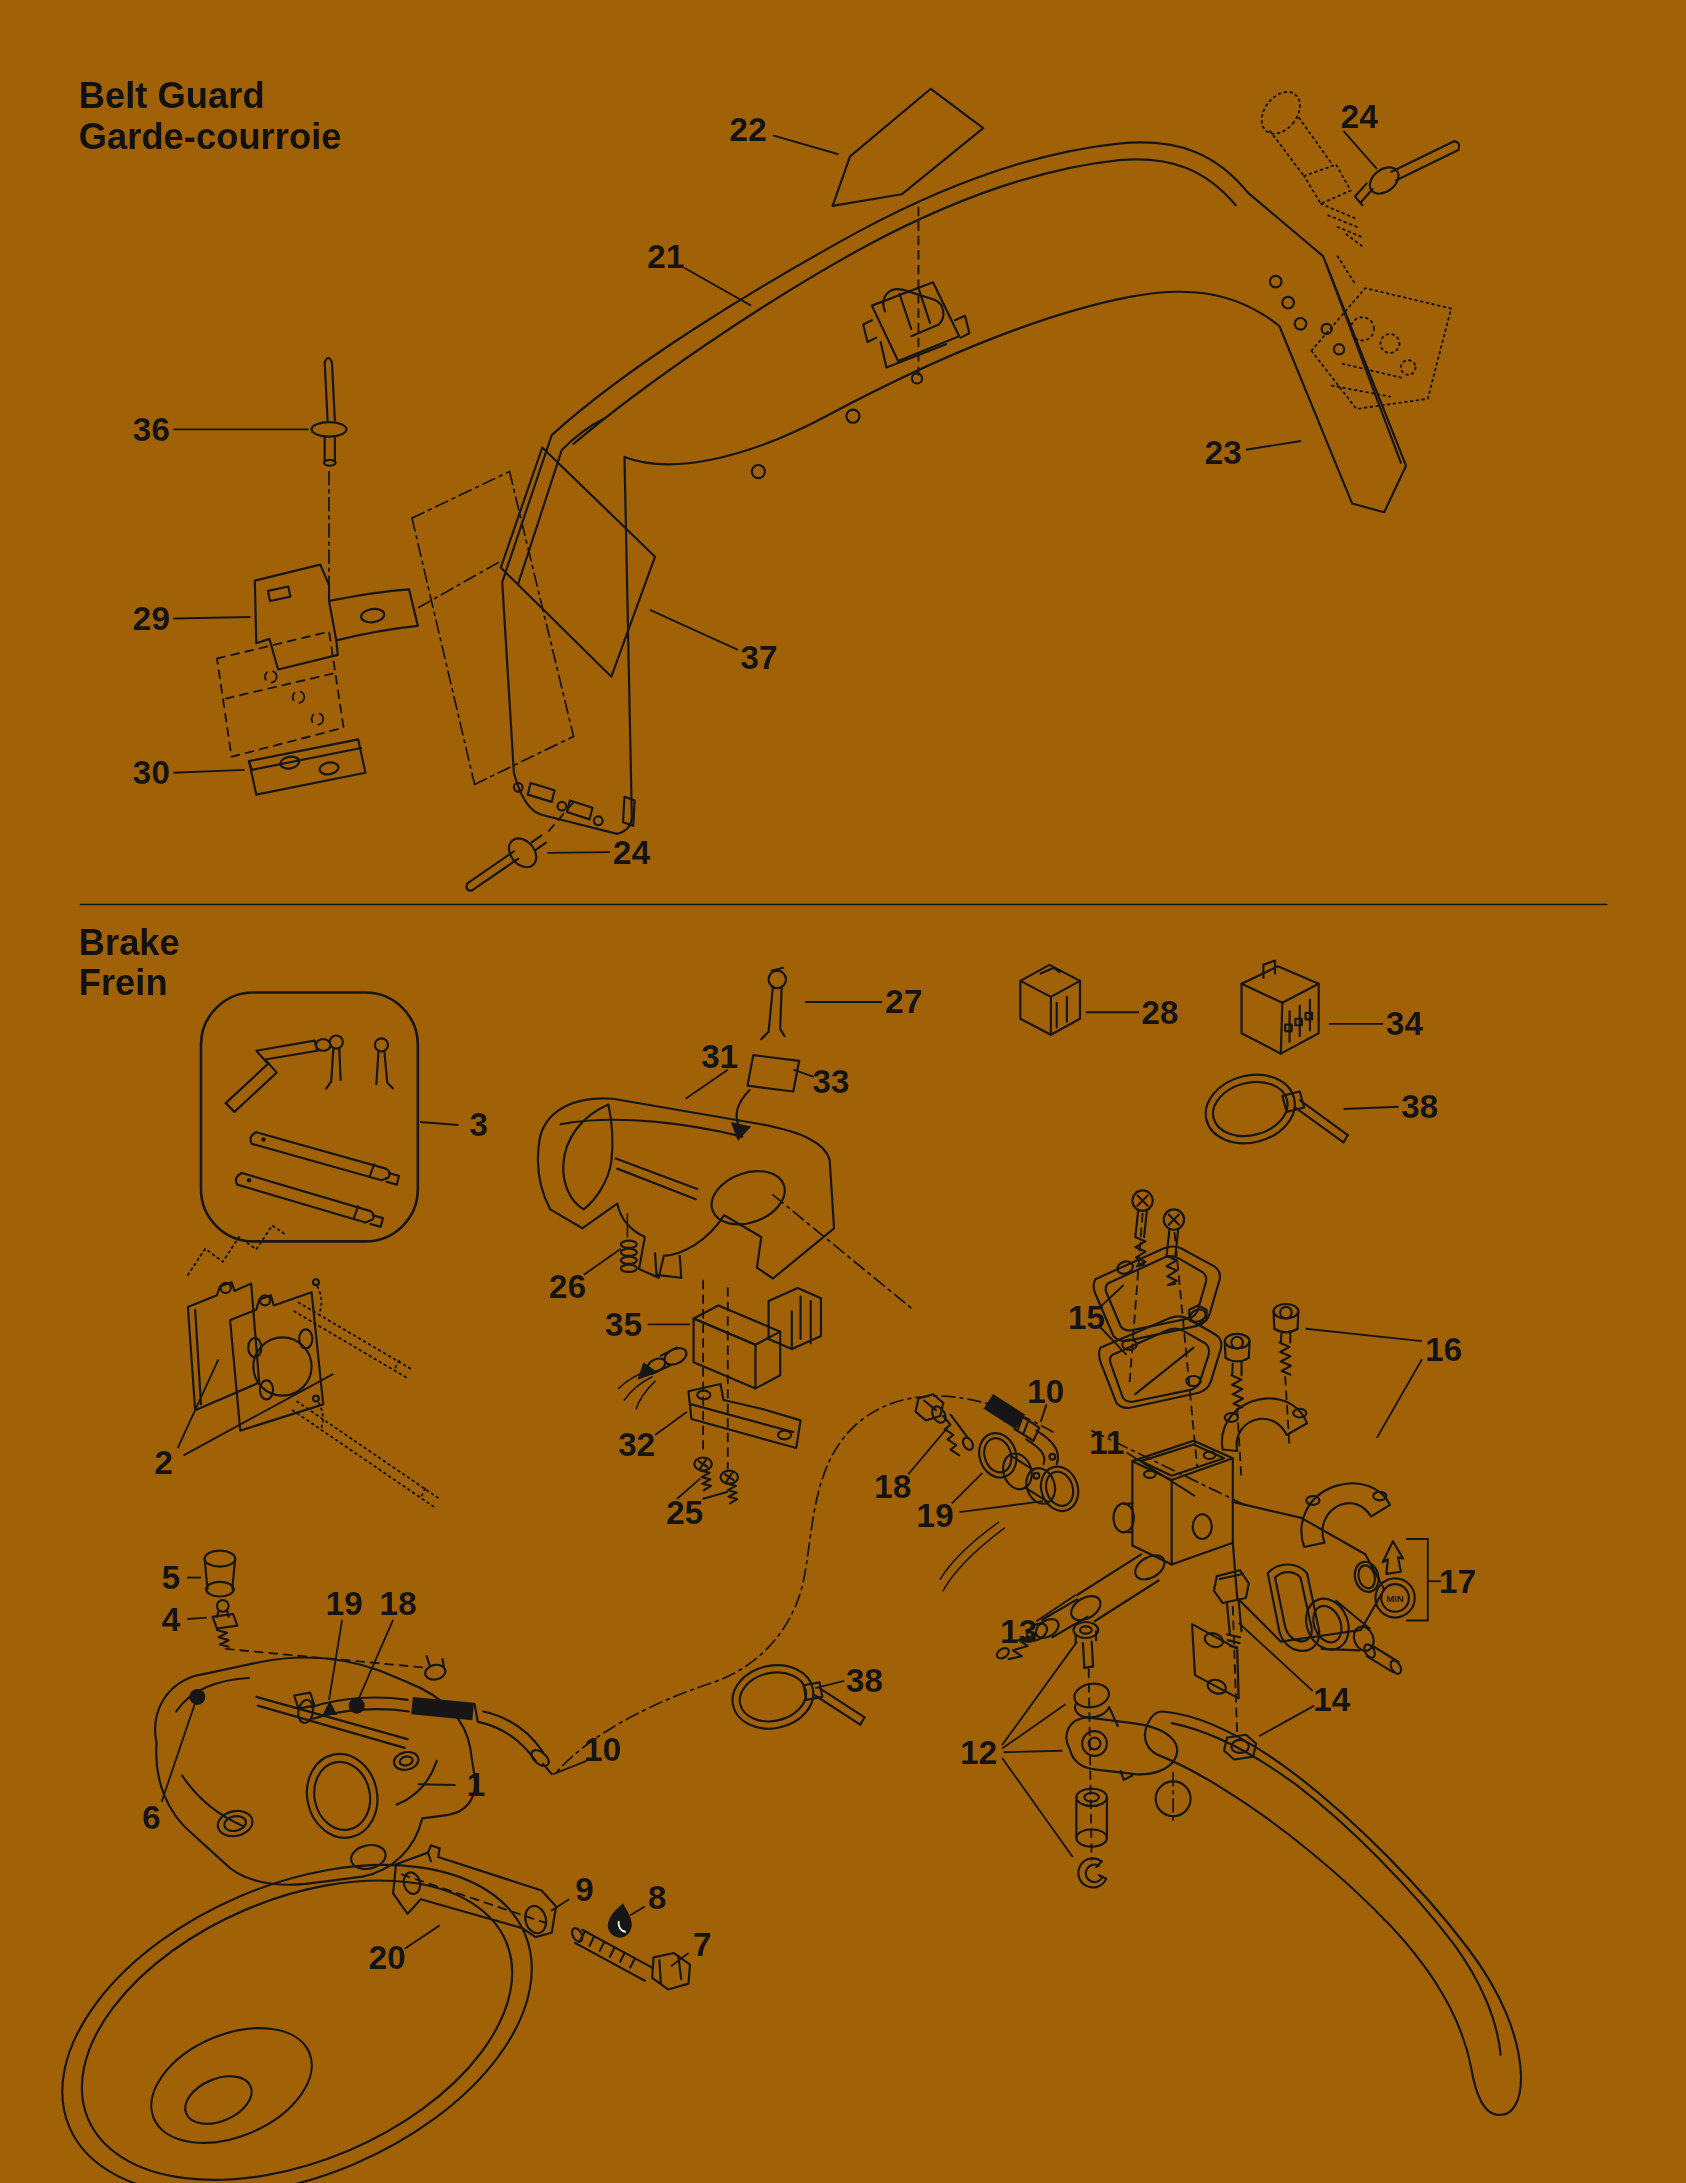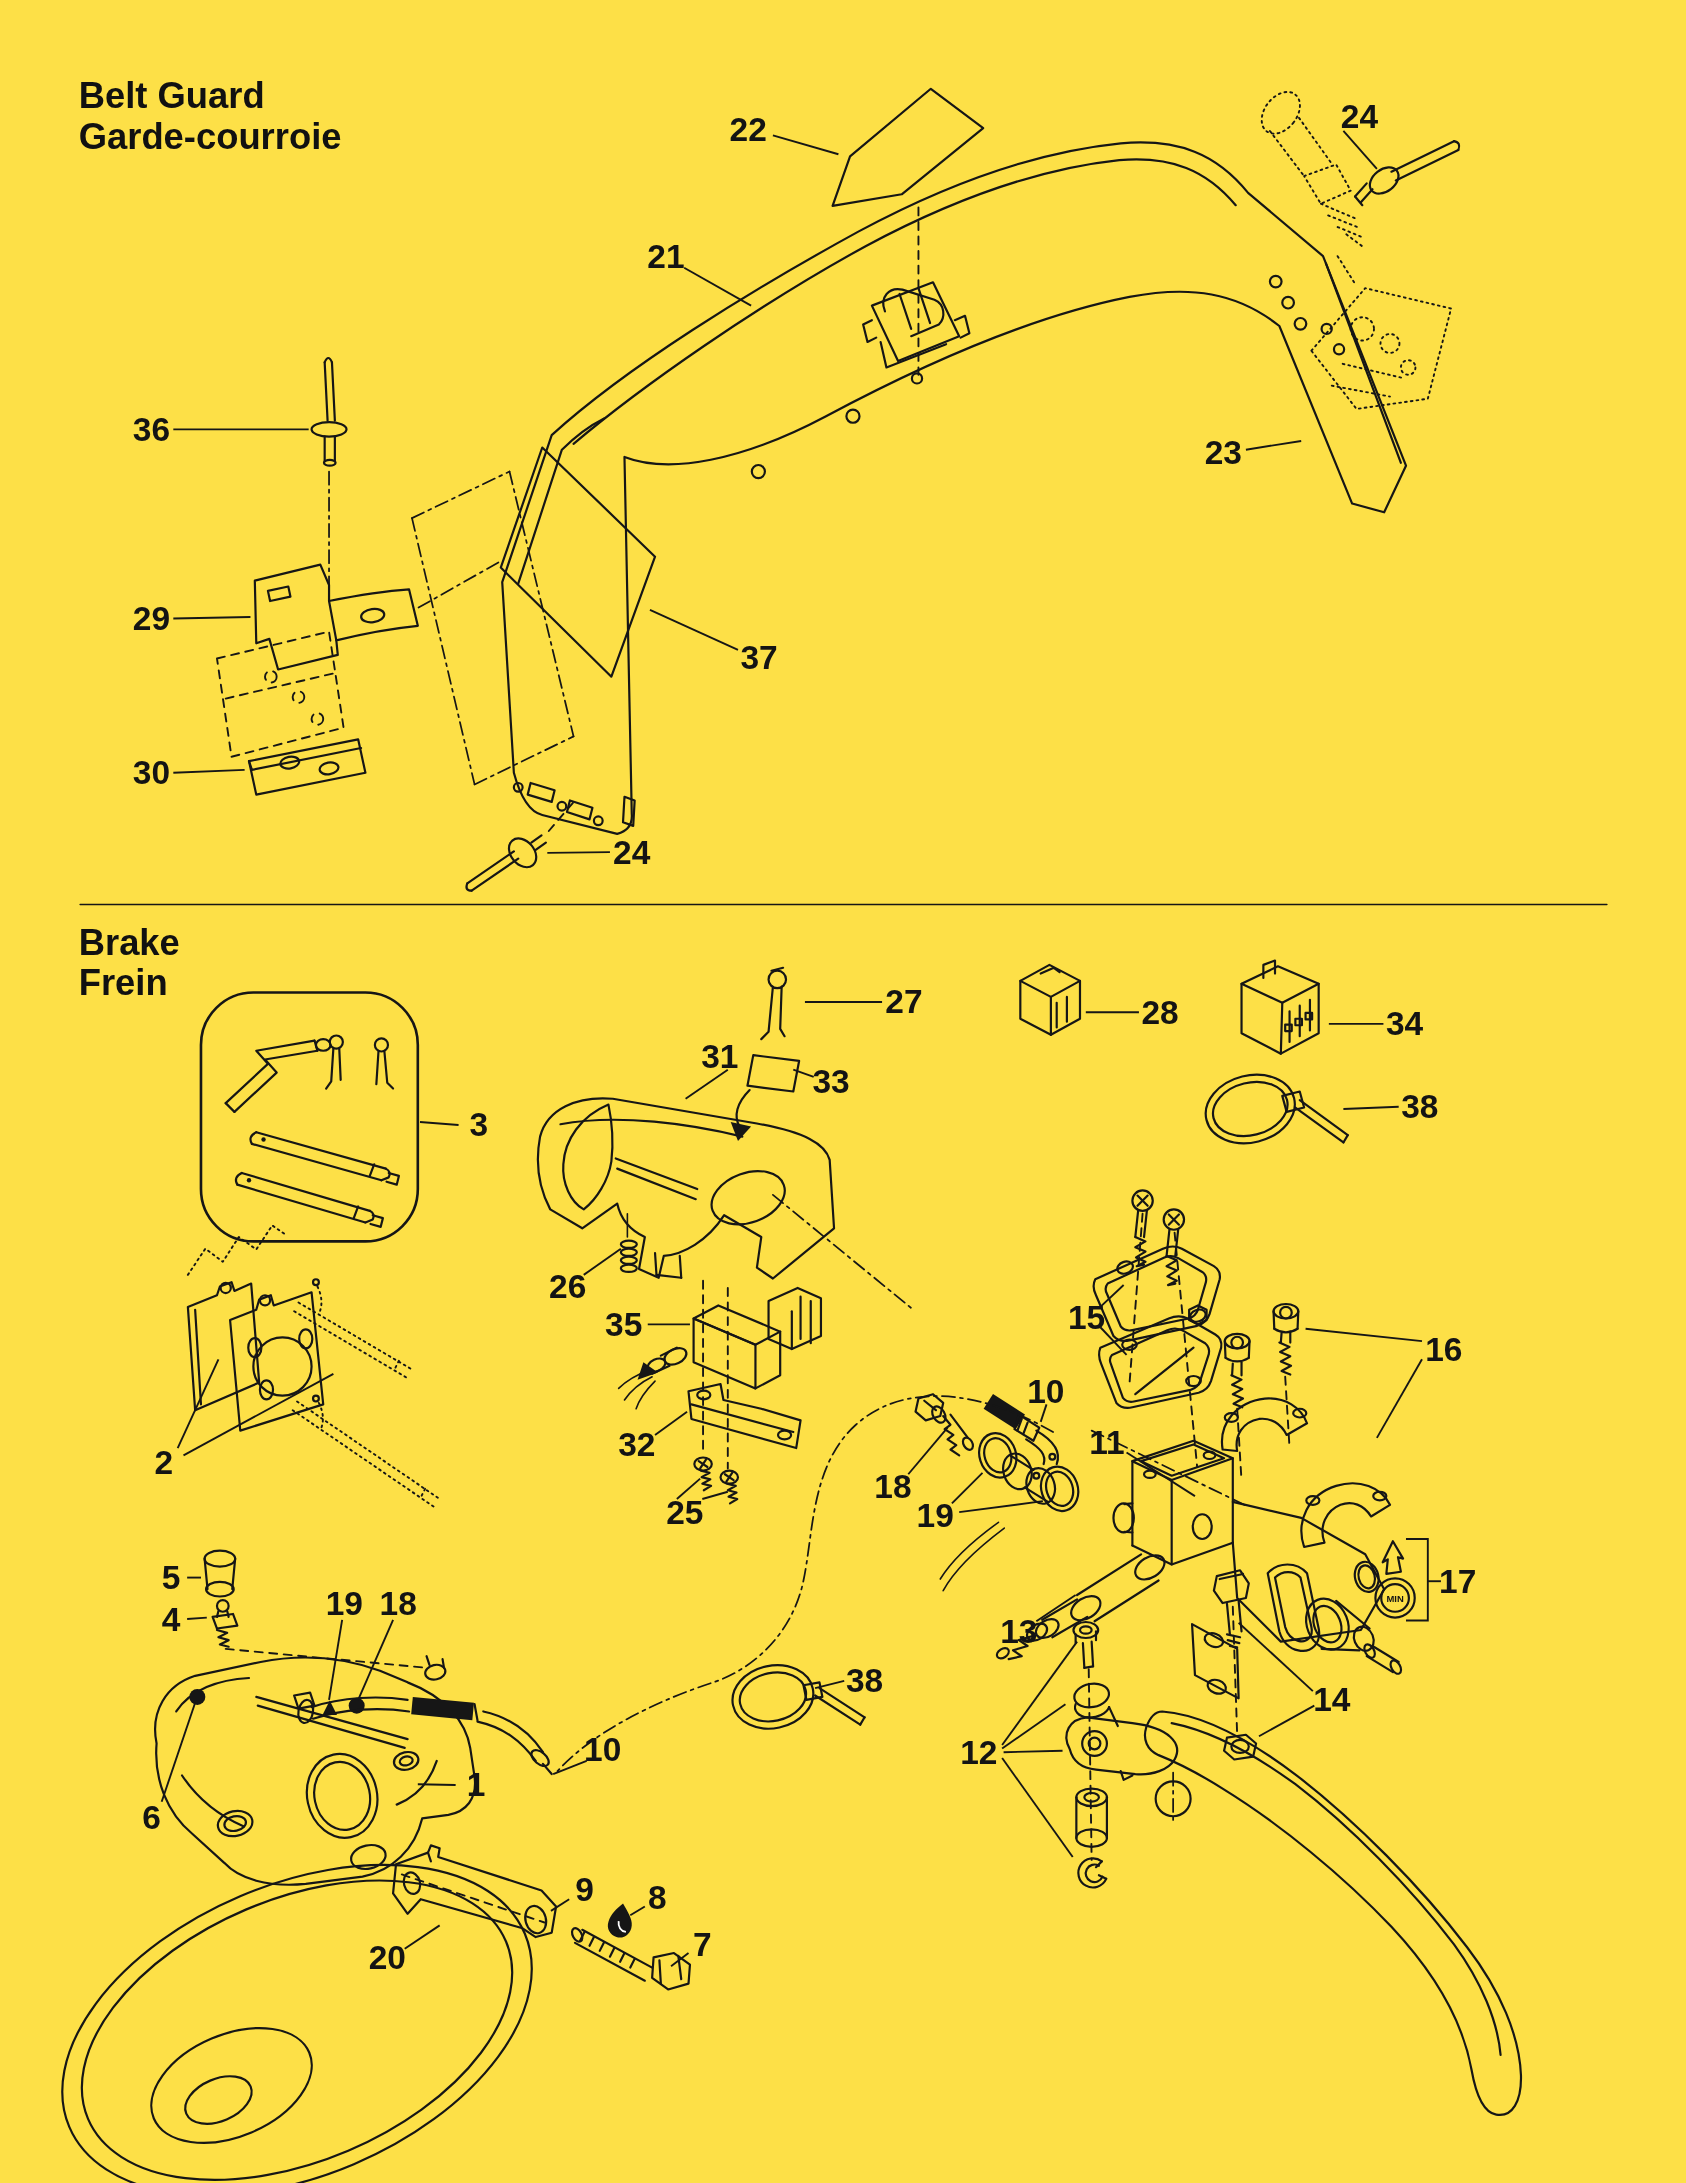--- a/index.html
+++ b/index.html
@@ -1,16 +1,16 @@
 <!DOCTYPE html>
 <html style="font-size:11.6px"><head>
 <meta charset="utf-8">
 <style>
   html,body{margin:0;padding:0;background:#fff;}
-  .page{position:relative;width:1687px;height:2183px;background:#fde047;overflow:hidden;
+  .page{position:relative;width:1687px;height:2183px;background:#a16207;overflow:hidden;
         font-family:"Liberation Sans", sans-serif;}
   svg{position:absolute;left:0;top:0;}
   .ln{fill:none;stroke:#161616;stroke-width:3;stroke-linecap:round;stroke-linejoin:round;}
   .thin{stroke-width:2.2;}
   .thick{stroke-width:3.6;}
   .dash{stroke-dasharray:11,9;stroke-width:2.6;}
   .dashdot{stroke-dasharray:18,7,4,7;stroke-width:2.4;}
   .dot{stroke-dasharray:2.5,5.5;stroke-width:2.6;}
   .fillb{fill:#161616;stroke:none;}
   .callout-num{font-family:"Liberation Sans", sans-serif;font-size:46px;font-weight:700;fill:#141414;}

